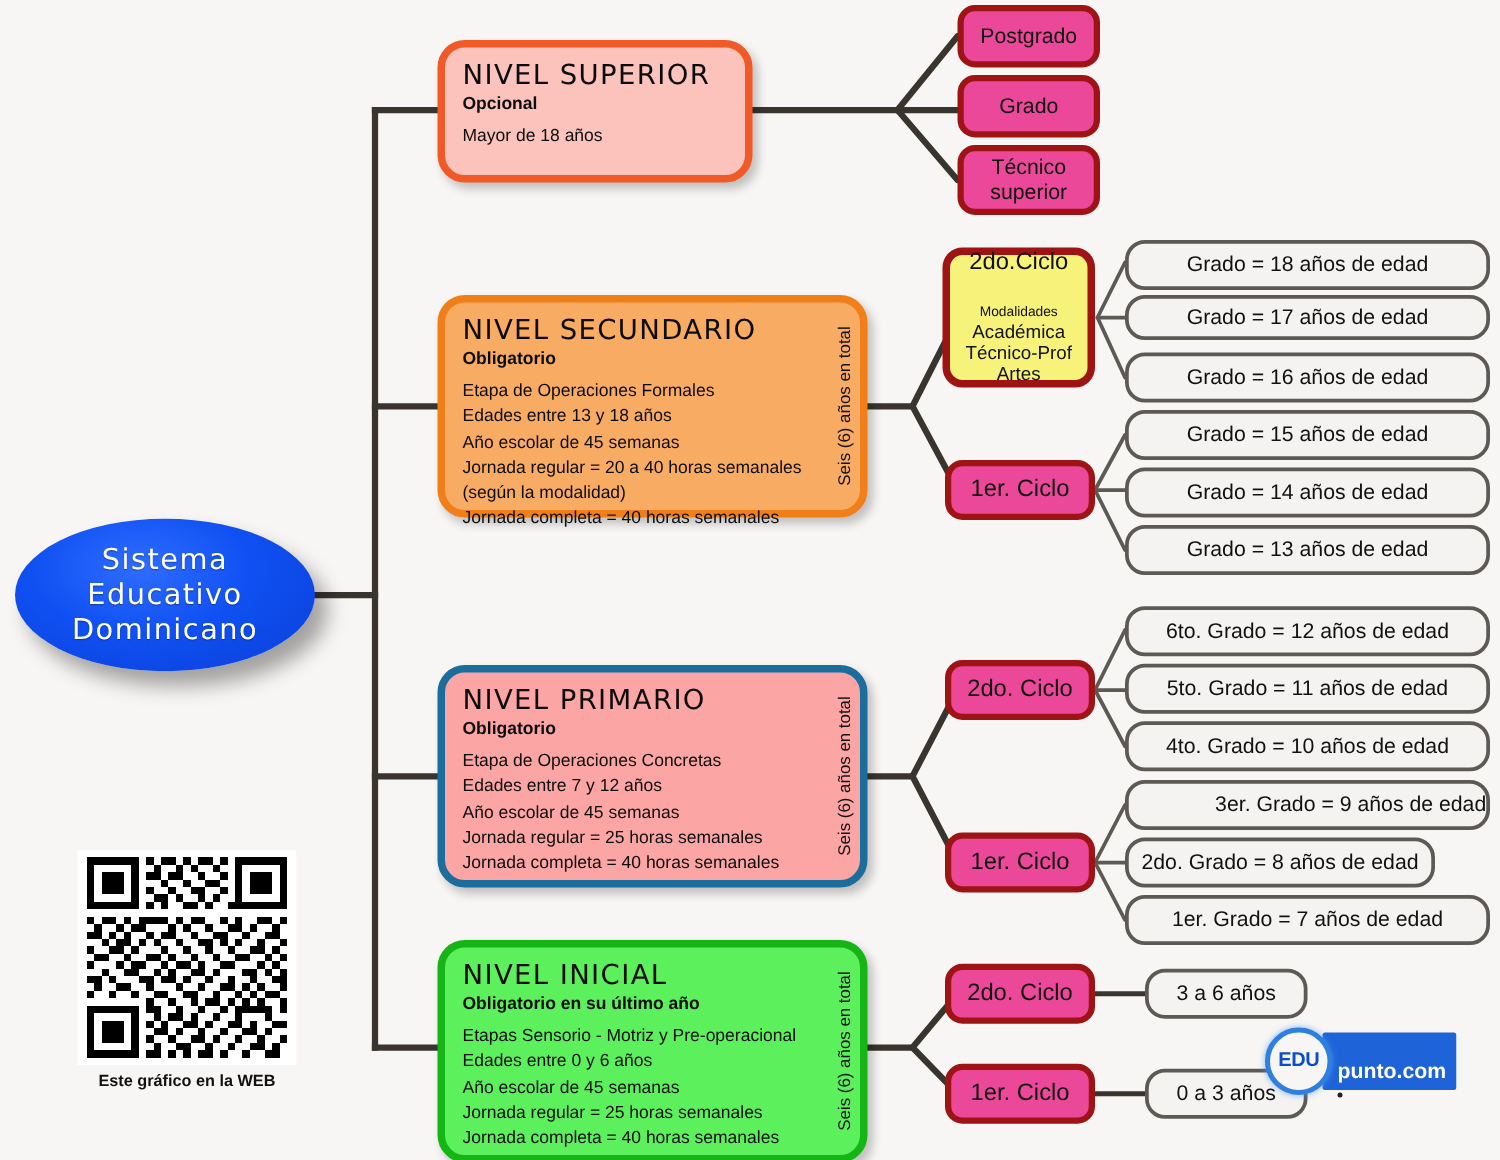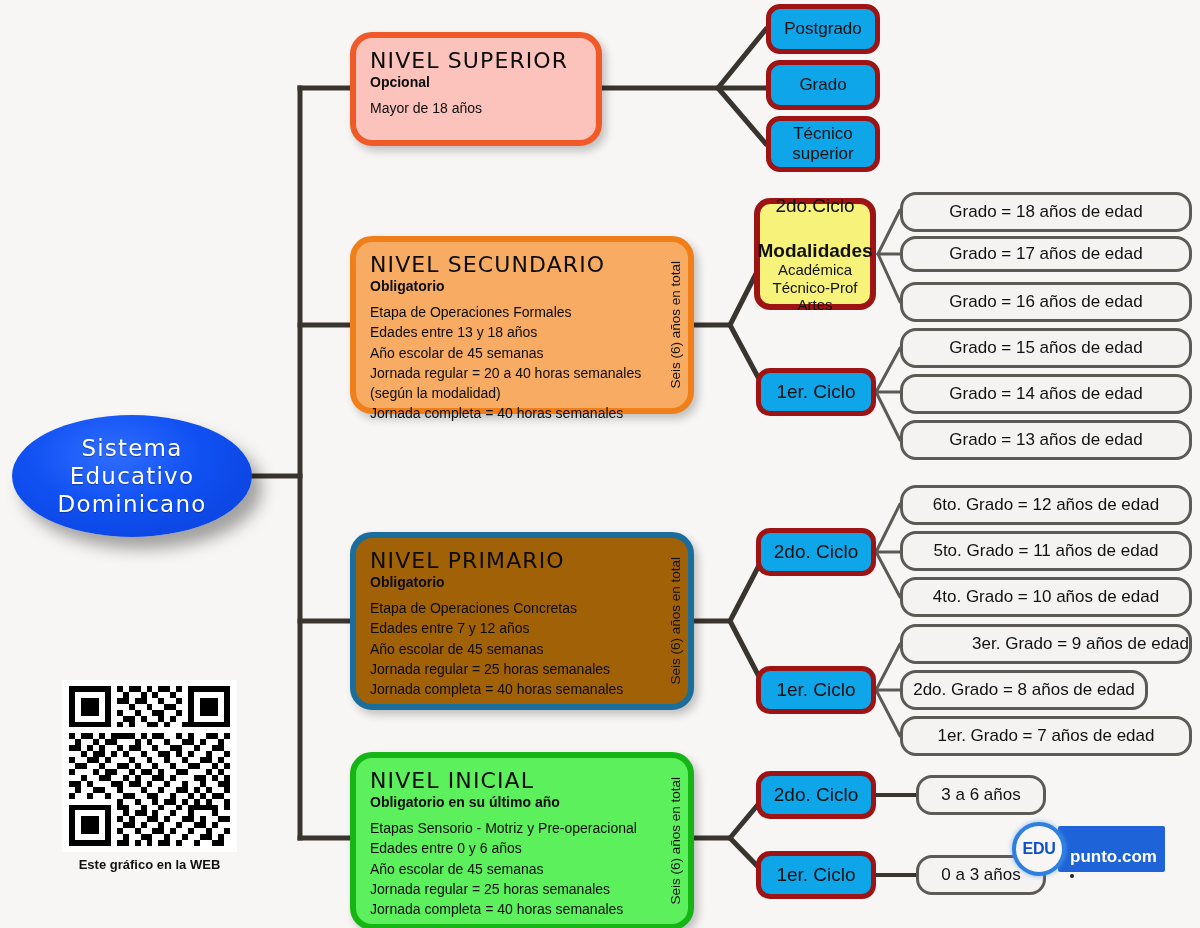--- a/index.html
+++ b/index.html
@@ -60,40 +60,40 @@
     left:350px;top:32px;width:252px;height:114px;
     background:#fbc3bb;border:6px solid #f05a28;
   }
   #lvl-superior h2{font-size:22px;}
   #lvl-secundario{
     left:350px;top:236px;width:344px;height:178px;
     background:#f8ab62;border:6px solid #f07f1a;
   }
   #lvl-primario{
     left:350px;top:532px;width:344px;height:178px;
-    background:#a16207;border:6px solid #1b6e9b;
+    background:#fca5a5;border:6px solid #1b6e9b;
   }
   #lvl-inicial{
     left:350px;top:752px;width:344px;height:178px;
     background:#5cf05c;border:6px solid #16b516;
   }
 
   
   .pill{
     position:absolute;box-sizing:border-box;
     display:flex;align-items:center;justify-content:center;
     text-align:center;border-radius:14px;z-index:5;
     font-size:17px;color:#111;line-height:1.15;
   }
-  .pill-dark{border:5px solid #9e1414;background:#0ea5e9;}
+  .pill-dark{border:5px solid #9e1414;background:#ec4899;}
   .pill-grey{border:3px solid #5d5954;background:#f4f3f1;border-radius:16px;}
   .pill-yellow{border:6px solid #9e1414;background:#f7f27a;border-radius:16px;}
 
   .cycle-title{font-size:19px;}
-  .mod-head{font-size:19px;font-weight:bold;margin-top:23px;}
+  .mod-head{font-size:11px;font-weight:normal;margin-top:23px;}
   .mod-line{font-size:15px;}
 
   
   .qr-wrap{position:absolute;left:62px;top:680px;width:175px;z-index:6;text-align:center;}
   .qr-box{width:175px;height:172px;background:#fff;}
   .qr-cap{font-size:13px;font-weight:bold;color:#111;margin-top:5px;}
 
   
   .logo{position:absolute;left:1012px;top:822px;z-index:7;display:flex;align-items:center;}
   .logo-circle{

